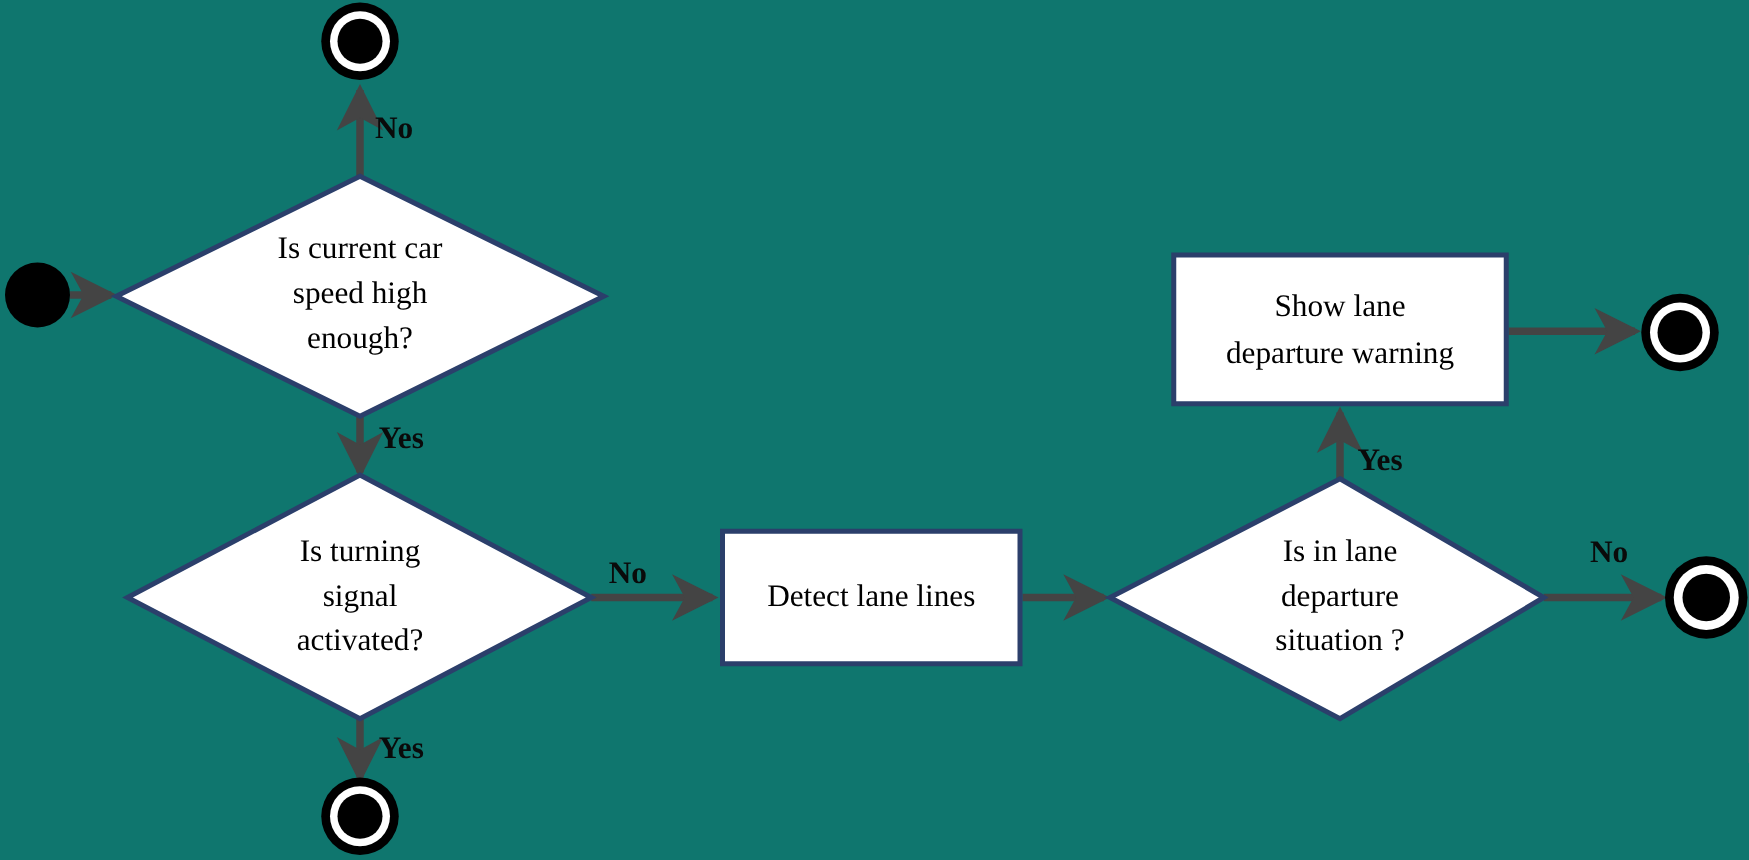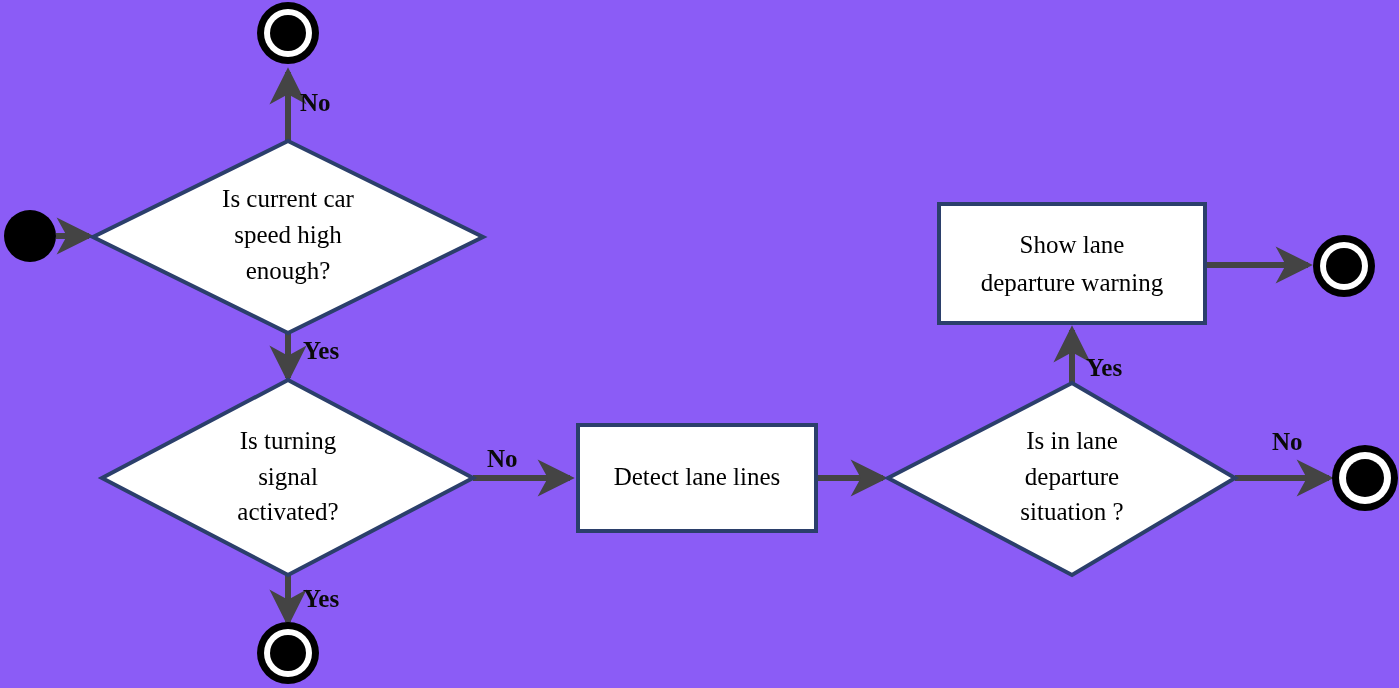--- a/index.html
+++ b/index.html
@@ -10,21 +10,21 @@
   body {
     width: 1399px;
     height: 688px;
     overflow: hidden;
     font-family: "Liberation Serif", "DejaVu Serif", serif;
   }
   #canvas {
     position: relative;
     width: 1399px;
     height: 688px;
-    background: #8b5cf6;
+    background: #0f766e;
   }
   svg#flow {
     position: absolute;
     top: 0;
     left: 0;
     width: 1399px;
     height: 688px;
     display: block;
   }
   .node-shape {

